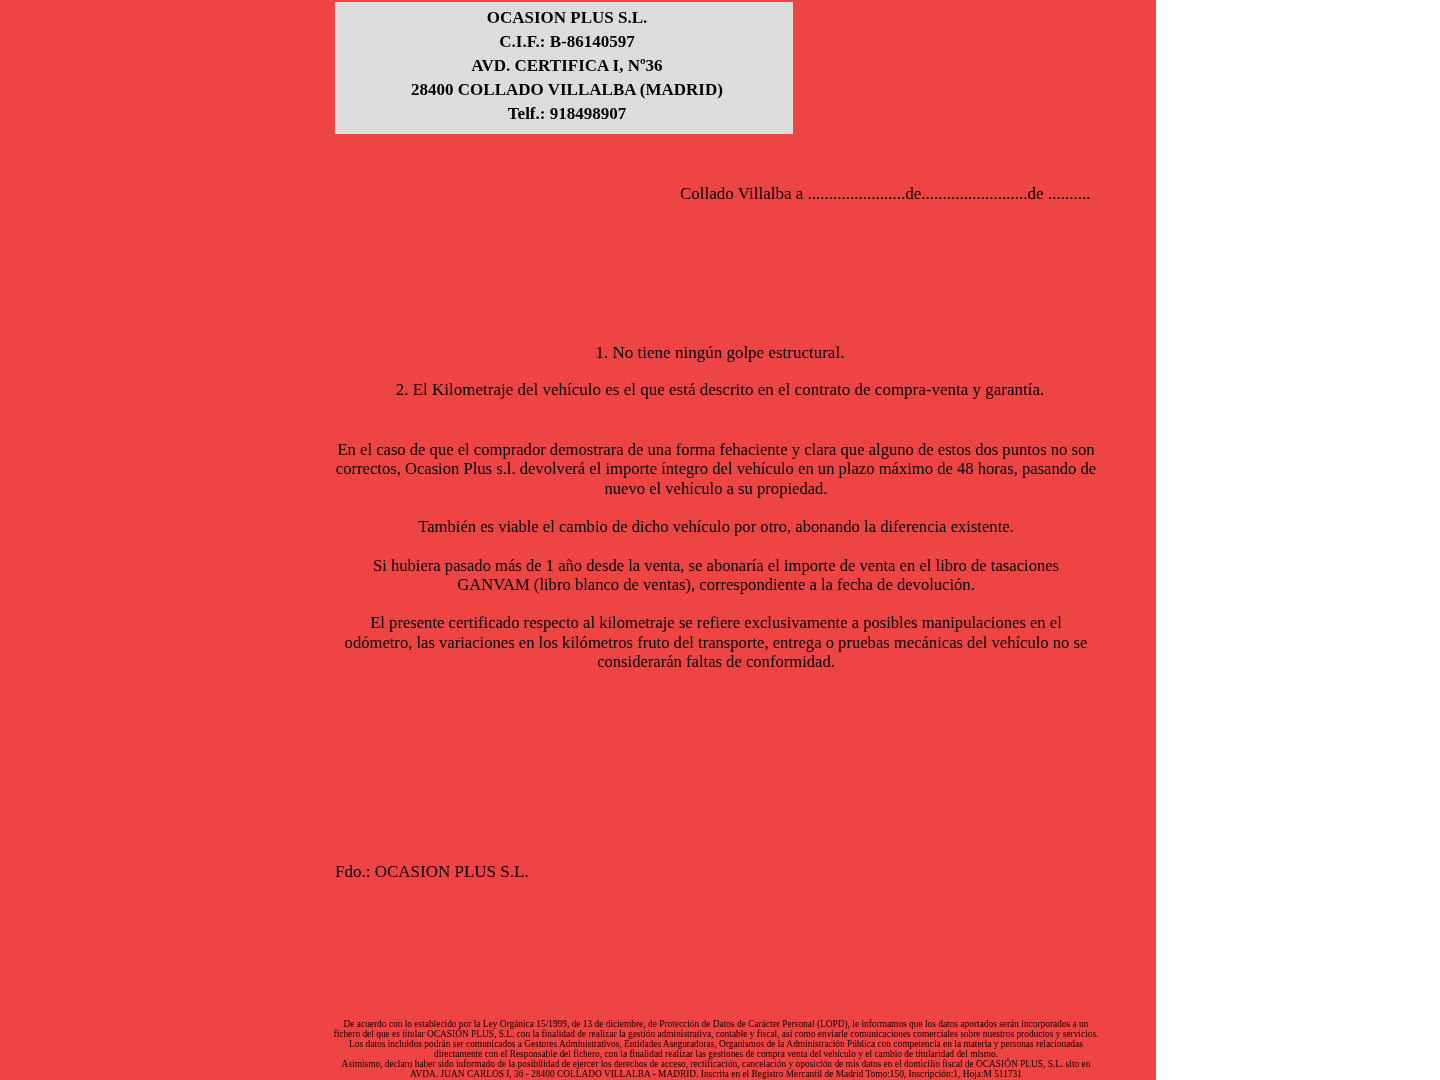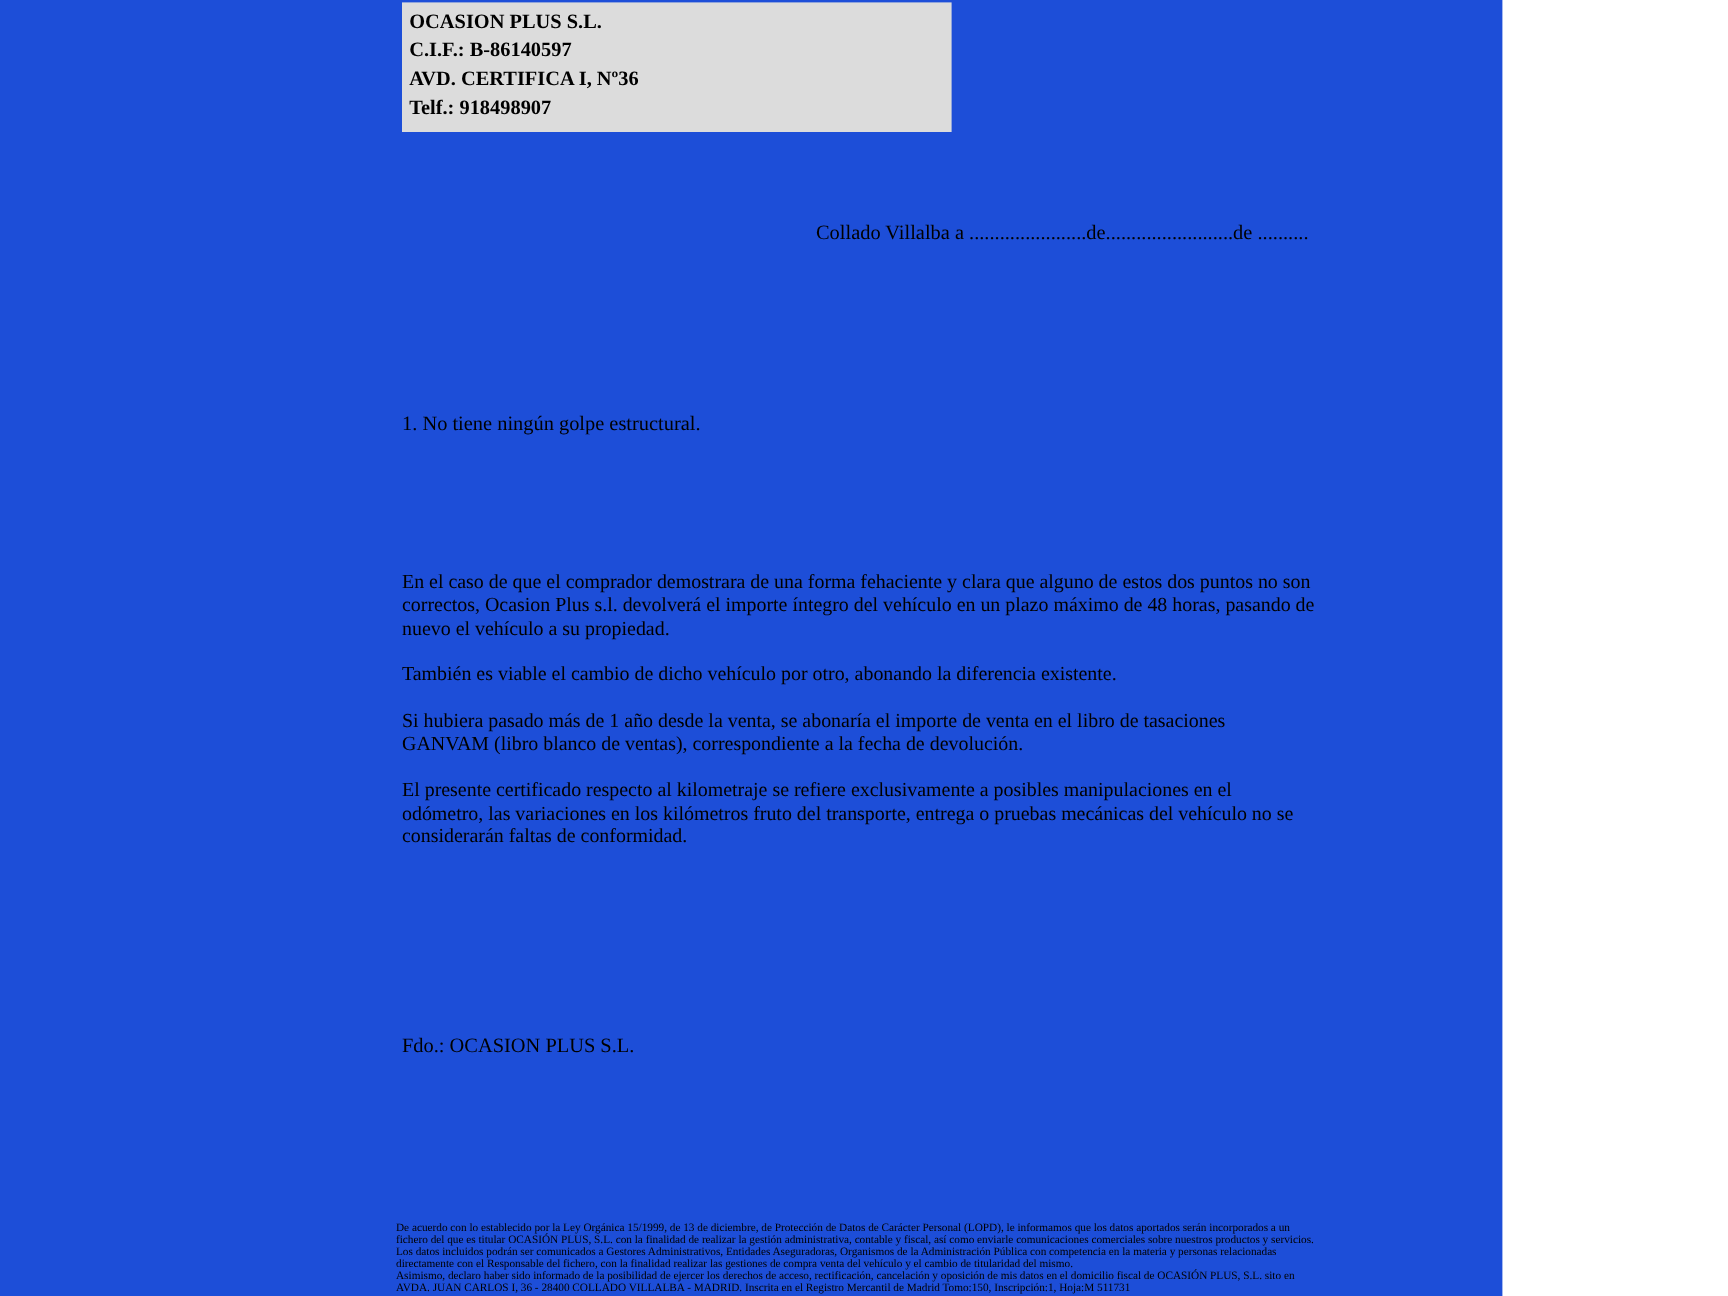--- a/index.html
+++ b/index.html
@@ -2,21 +2,21 @@
 <html><head>
 <meta charset="utf-8">
 <style>
   html, body { margin: 0; padding: 0; }
   body {
     width: 1440px; height: 1080px;
     background: #ffffff;
     color: #000000;
     font-family: "Liberation Serif", "DejaVu Serif", serif;
   }
-  .page { position: relative; width: 1252px; height: 1080px; overflow: hidden; background:#1d4ed8; }
+  .page { position: relative; width: 1156px; height: 1080px; overflow: hidden; background:#ef4444;text-align:center; }
 
   .header-box {
     position: absolute; left: 335px; top: 2px; width: 458px;
     background: #dcdcdc;
     padding: 4px 0 8px 6px;
     box-sizing: border-box;
   }
   .header-box .hline {
     font-weight: bold; font-size: 17px; line-height: 24px;
     white-space: nowrap;
@@ -33,49 +33,51 @@
   }
   .lbl { display: inline-block; width: 81px; }
   .lbl u { text-decoration: underline; }
 
   .points { position: absolute; left: 335px; top: 343px; font-size: 17px; width: 770px; }
   .points .pt1 { margin: 0; }
   .points .pt2 { margin: 17px 0 0 0; }
 
   .paras {
     position: absolute; left: 335px; top: 440px; width: 762px;
-    font-size: 16.6px; line-height: 19.4px; margin-top: 35px;
+    font-size: 16.6px; line-height: 19.4px;
   }
   .paras p { margin: 0 0 19px 0; }
 
   .signature { position: absolute; left: 335px; top: 862px; font-size: 17px; }
 
   .footer {
     position: absolute; left: 330px; top: 1019px; width: 772px;
     font-size: 9.4px; line-height: 10px;
   }
   .footer p { margin: 0; }
 </style>
 </head>
 <body>
 
 <div class="page">
 
   <div class="header-box">
     <div class="hline">OCASION PLUS S.L.</div>
     <div class="hline">C.I.F.: B-86140597</div>
     <div class="hline">AVD. CERTIFICA I, Nº36</div>
+    <div class="hline">28400 COLLADO VILLALBA (MADRID)</div>
     <div class="hline">Telf.: 918498907</div>
   </div>
 
   <div class="date-line">Collado Villalba a .......................de.........................de ..........</div>
 
 
   <div class="points">
     <p class="pt1">1. No tiene ningún golpe estructural.</p>
+    <p class="pt2">2. El Kilometraje del vehículo es el que está descrito en el contrato de compra-venta y garantía.</p>
   </div>
 
   <div class="paras">
     <p>En el caso de que el comprador demostrara de una forma fehaciente y clara que alguno de estos dos puntos no son correctos, Ocasion Plus s.l. devolverá el importe íntegro del vehículo en un plazo máximo de 48 horas, pasando de nuevo el vehículo a su propiedad.</p>
     <p>También es viable el cambio de dicho vehículo por otro, abonando la diferencia existente.</p>
     <p>Si hubiera pasado más de 1 año desde la venta, se abonaría el importe de venta en el libro de tasaciones GANVAM (libro blanco de ventas), correspondiente a la fecha de devolución.</p>
     <p>El presente certificado respecto al kilometraje se refiere exclusivamente a posibles manipulaciones en el odómetro, las variaciones en los kilómetros fruto del transporte, entrega o pruebas mecánicas del vehículo no se considerarán faltas de conformidad.</p>
   </div>
 
   <div class="signature">Fdo.: OCASION PLUS S.L.</div>

